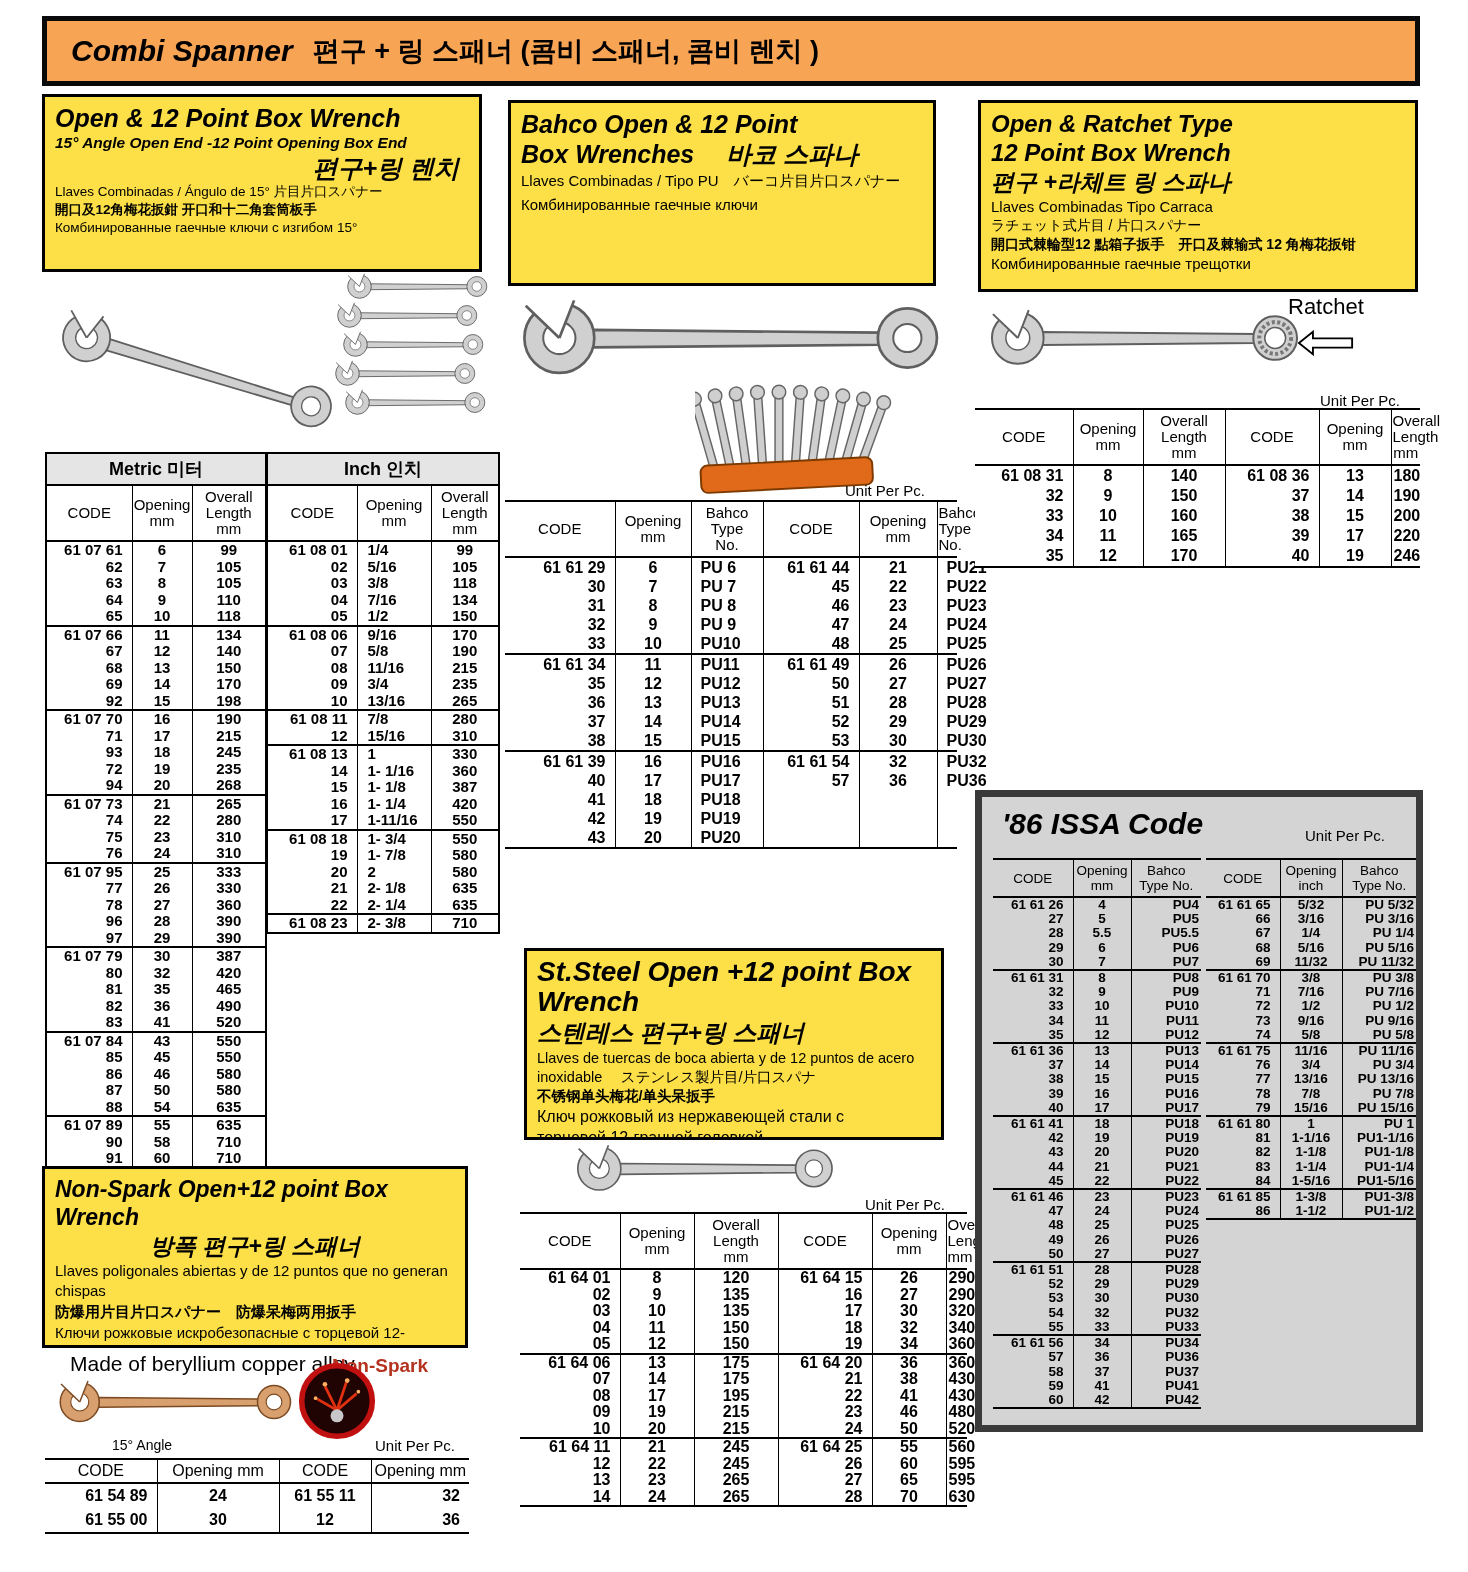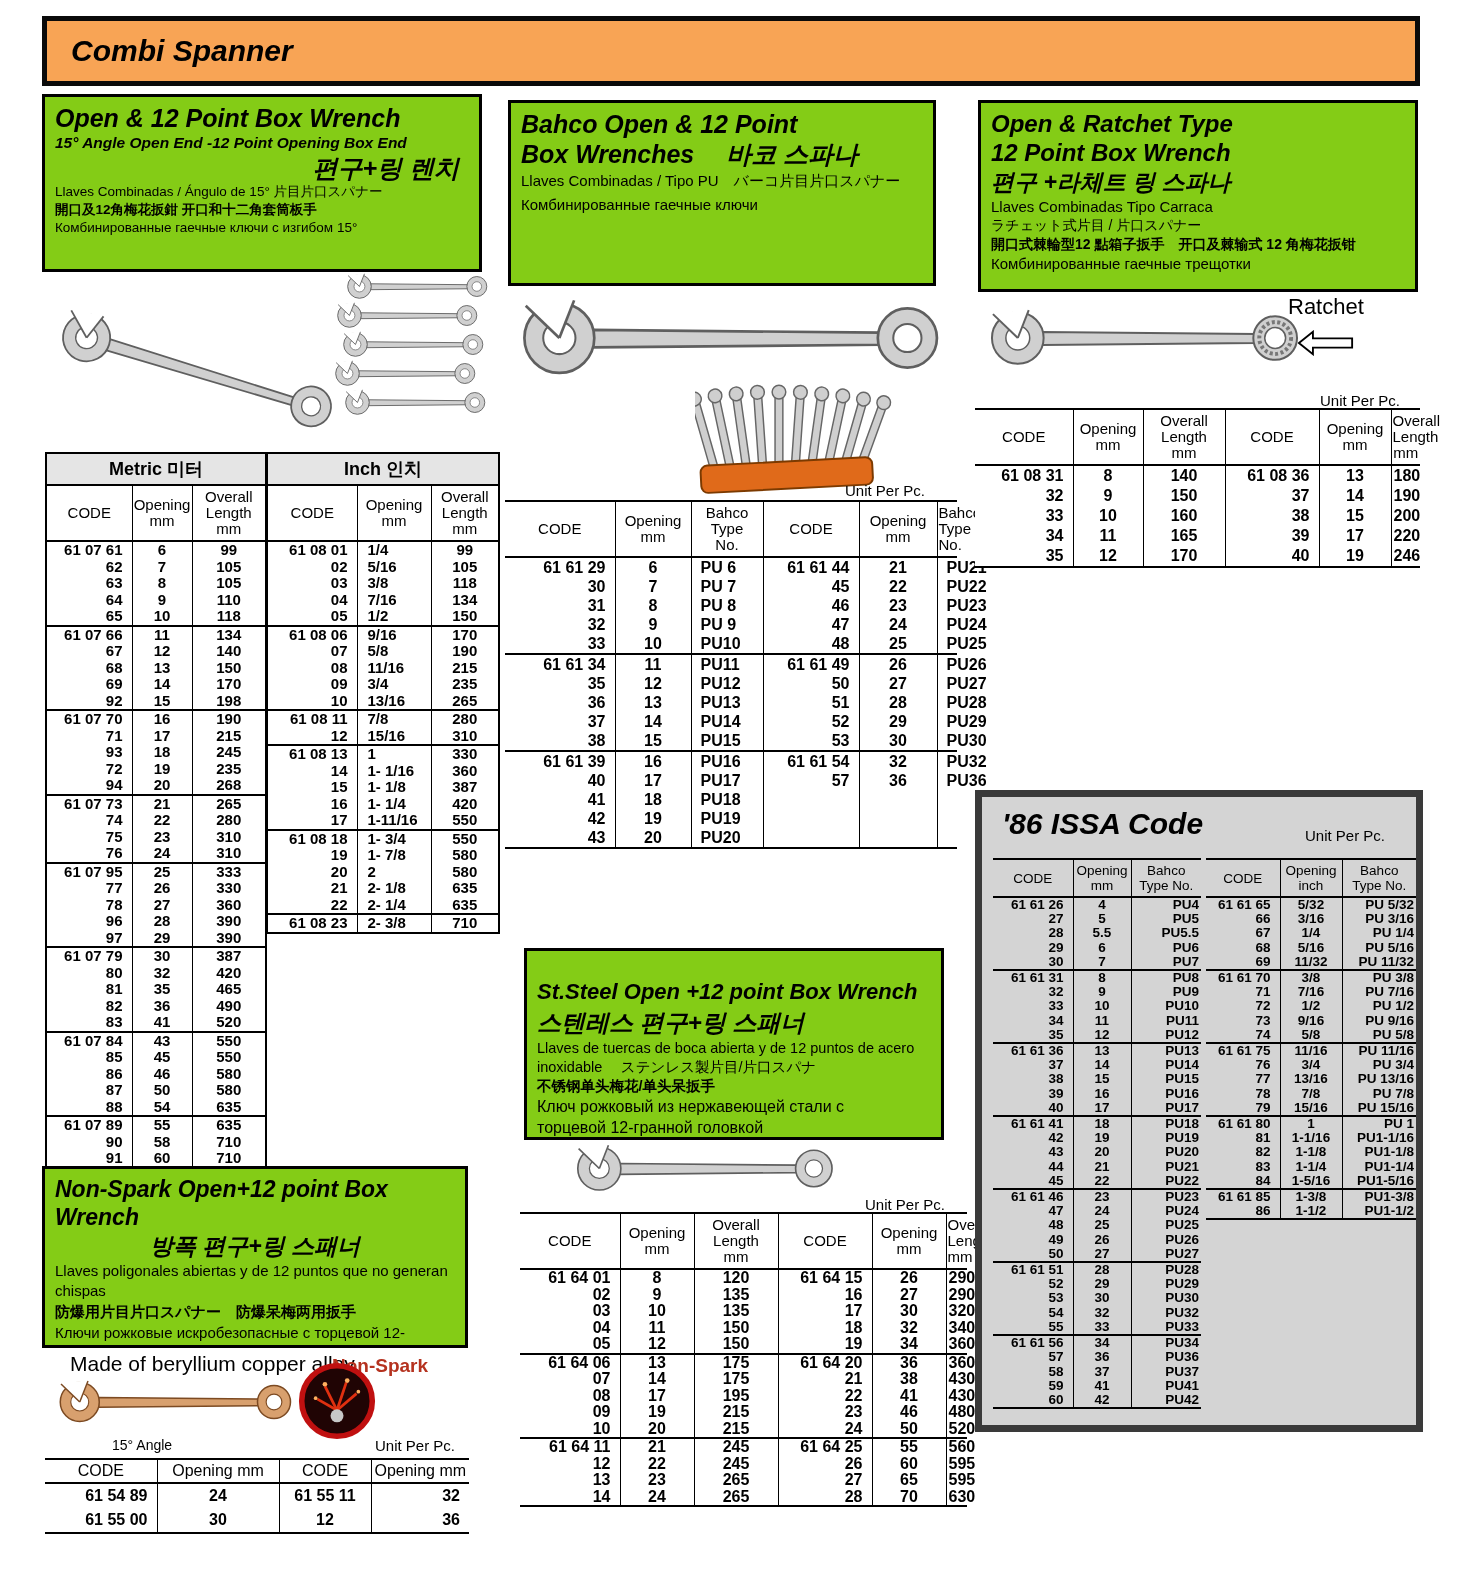--- a/index.html
+++ b/index.html
@@ -12,21 +12,21 @@
 
   
   .banner {
     background:#f8a455; border:5px solid #0a0a0a;
     display:flex; align-items:center; gap:20px; padding:0 24px;
   }
   .banner .en { font-size:30px; font-weight:bold; font-style:italic; }
   .banner .kr { font-size:27px; font-weight:bold; }
 
   
-  .cyanbox { background:#84cc16; border:3px solid #000; padding:6px 10px; overflow:hidden; }
+  .cyanbox { background:#fde047; border:3px solid #000; padding:6px 10px; overflow:hidden; }
   .cyanbox .h-bi  { font-weight:bold; font-style:italic; font-size:25px; line-height:30px; }
   .cyanbox .h-bi2 { font-weight:bold; font-style:italic; font-size:15.5px; line-height:20px; }
   .cyanbox .h-kr  { font-weight:bold; font-style:italic; font-size:25px; line-height:30px; }
   .cyanbox .d     { font-size:13.5px; line-height:18px; }
   .cyanbox .d-b   { font-size:13.5px; line-height:18px; font-weight:bold; }
   .right { text-align:right; }
 
   
   .tbl-title {
     background:#e5e5e5; border:2px solid #000; border-bottom:none;
@@ -105,20 +105,21 @@
       <circle cx="33" cy="32" r="12" fill="#ffffff" stroke="var(--edge,#5f5f5f)" stroke-width="1.5"></circle>
       <polygon points="33,32 7,7 45,3" fill="#ffffff" stroke="none"></polygon>
       <line x1="33" y1="32" x2="8" y2="8" stroke="var(--edge,#5f5f5f)" stroke-width="2"></line>
       <line x1="33" y1="32" x2="44" y2="4" stroke="var(--edge,#5f5f5f)" stroke-width="2"></line>
     </g>
   </defs>
 </svg>
 
 <header class="abs banner" style="left:42px;top:16px;width:1378px;height:70px;">
   <span class="en">Combi Spanner</span>
+  <span class="kr">편구 + 링 스패너 (콤비 스패너, 콤비 렌치 )</span>
 </header>
 
 <section class="abs cyanbox" style="left:42px;top:94px;width:440px;height:178px;">
   <div class="h-bi">Open &amp; 12 Point Box Wrench</div>
   <div class="h-bi2">15° Angle Open End -12 Point Opening Box End</div>
   <div class="h-kr right" style="padding-right:10px;">편구+링 렌치</div>
   <div class="d">Llaves Combinadas / Ángulo de  15°  片目片口スパナー</div>
   <div class="d-b">開口及12角梅花扳鉗 开口和十二角套筒板手</div>
   <div class="d">Комбинированные гаечные  ключи с изгибом 15°</div>
 </section>
@@ -762,21 +763,21 @@
         <td>20</td>
         <td>PU20</td>
         <td></td>
         <td></td>
         <td></td>
       </tr>
     </tbody>
   </table>
 
 <section class="abs cyanbox" style="left:524px;top:948px;width:420px;height:192px;">
-  <div class="h-bi" style="font-size:22px;line-height:30px;margin-top:20px;">St.Steel Open +12 point Box Wrench</div>
+  <div class="h-bi" style="font-size:28px;line-height:30px;">St.Steel Open +12 point Box Wrench</div>
   <div class="h-kr" style="font-size:24px;line-height:32px;">스텐레스  편구+링 스패너</div>
   <div class="d" style="font-size:14.5px;line-height:19px;">Llaves de tuercas de boca abierta y de 12 puntos de acero</div>
   <div class="d" style="font-size:14.5px;line-height:19px;">inoxidable　 ステンレス製片目/片口スパナ</div>
   <div class="d-b" style="font-size:14.5px;line-height:19px;">不锈钢单头梅花/单头呆扳手</div>
   <div class="d" style="font-size:16px;line-height:21px;">Ключ рожковый из нержавеющей стали с</div>
   <div class="d" style="font-size:16px;line-height:21px;">торцевой 12-гранной головкой</div>
 </section>
 <div class="abs" style="left:572px;top:1142px;">
   <svg class="wrench" width="265" height="53" viewBox="0 0 320 64">
       <use href="#wrench-shape"></use>

